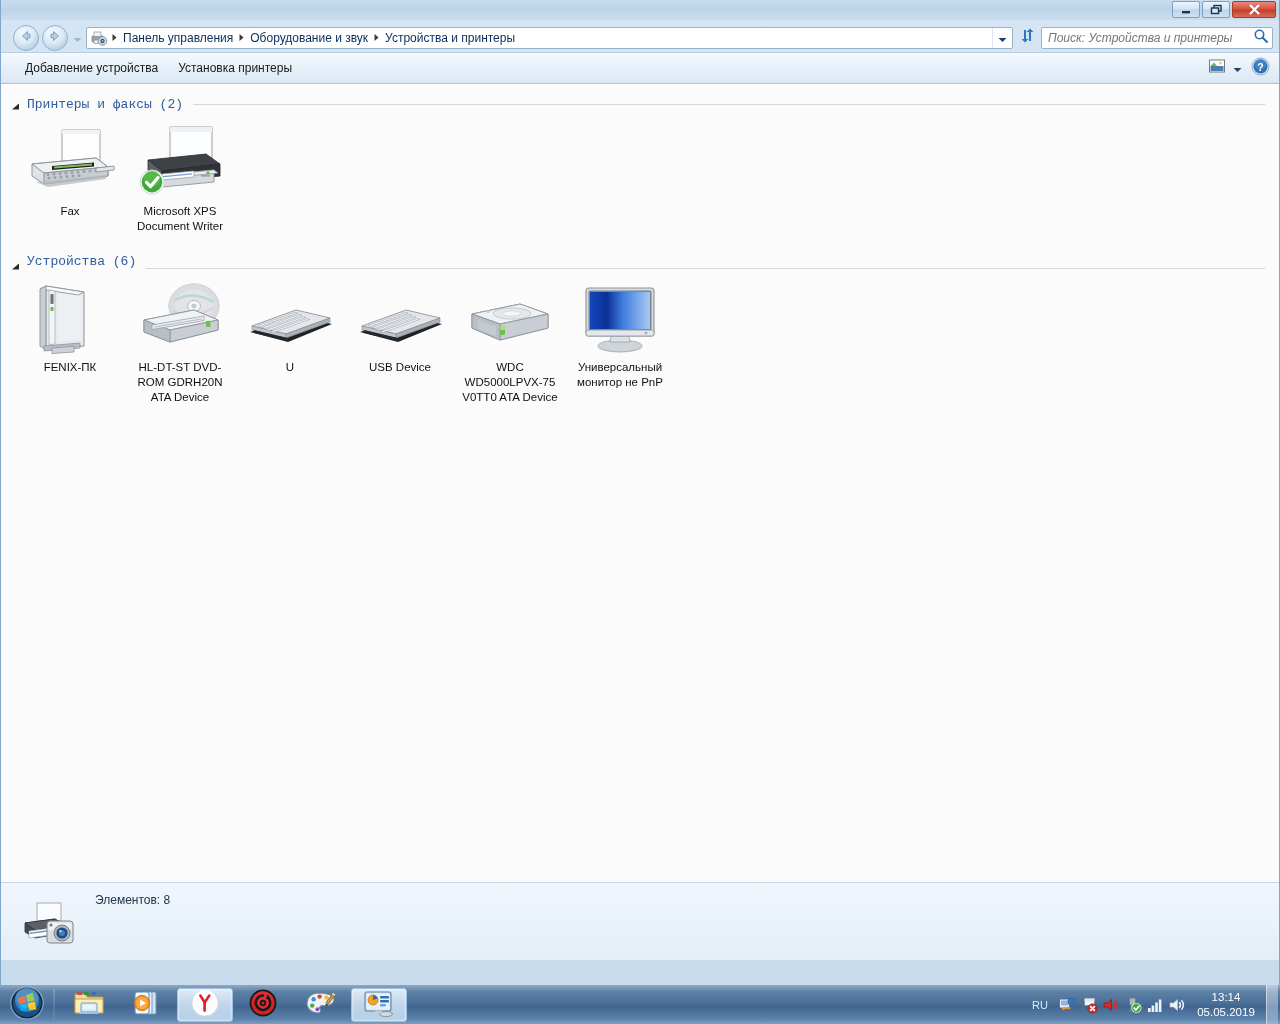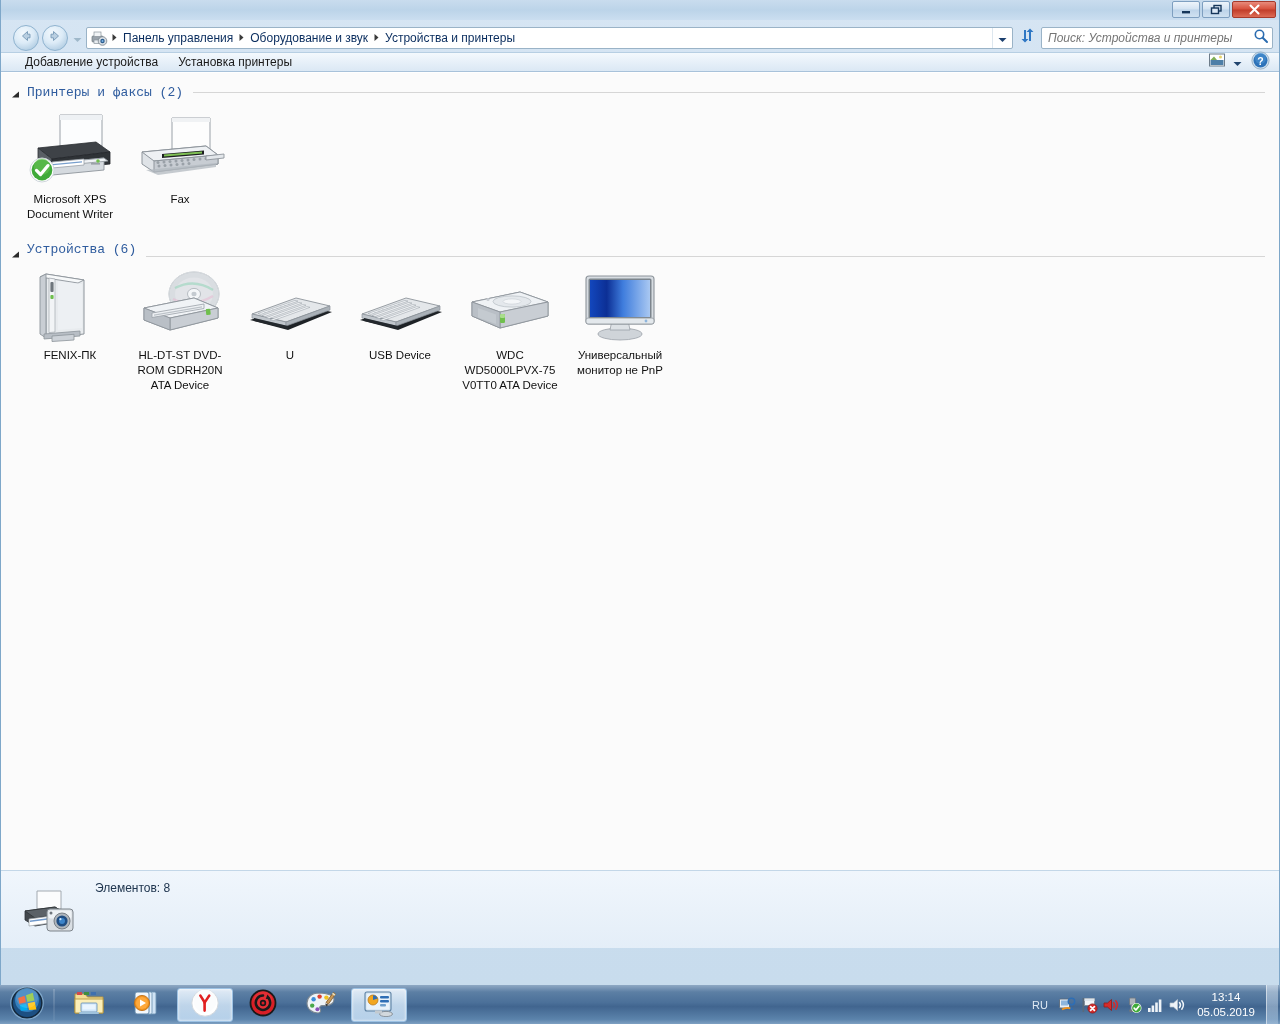--- a/index.html
+++ b/index.html
@@ -95,21 +95,21 @@
   }
   #search-input {
     flex: 1 1 auto; border: 0; outline: 0; min-width: 0;
     font-family: "Liberation Sans", sans-serif;
     font-size: 12px; font-style: italic; color: #7b7b7b;
     background: transparent;
   }
 
   
   #toolbar {
-    height: 20px;
+    height: 32px;
     background: linear-gradient(to bottom, #f4f9fd 0%, #e7f0f9 50%, #dbe8f4 100%);
     border-top: 1px solid #b7cfe3;
     border-bottom: 1px solid #a8c2da;
     display: flex; align-items: center;
     padding: 0 4px 0 14px;
   }
   .tbitem {
     font-size: 12px; color: #1a1a1a;
     padding: 4px 10px; border-radius: 2px; cursor: default;
     white-space: nowrap;
@@ -370,51 +370,20 @@
       <span class="grp-tri">
         <svg width="10" height="10" viewBox="0 0 10 10">
             <path d="M1 7.5 L8 7.5 L8 1.5 Z" fill="#2b2b2b"></path>
           </svg>
       </span>
       <span class="grp-title">Принтеры и факсы (2)</span>
       <span class="grp-line"></span>
     </div>
 
     <div class="tile-row">
-
-      <div class="tile">
-        <div class="tile-icon">
-          <svg width="96" height="76" viewBox="0 0 96 76">
-
-            <path d="M38 3 L80 3 L80 34 L38 34 Z" fill="#fcfdfe" stroke="#9aa1a8" stroke-width="1"></path>
-            <path d="M38 3 L80 3 L80 8 L38 8 Z" fill="#eef1f4"></path>
-
-            <path d="M16 36 L74 30 L88 40 L30 47 Z" fill="#3e4247" stroke="#2b2e32" stroke-width="0.8"></path>
-            <path d="M16 36 L30 47 L30 58 L16 48 Z" fill="#5a5f65" stroke="#2b2e32" stroke-width="0.8"></path>
-            <path d="M30 47 L88 40 L88 52 L30 58 Z" fill="#2f3337" stroke="#22252a" stroke-width="0.8"></path>
-
-            <path d="M20 52 L82 46 L82 58 L20 64 Z" fill="#d5dadf" stroke="#8e959c" stroke-width="0.9"></path>
-            <path d="M20 52 L82 46 L86 49 L24 55 Z" fill="#eff2f5" stroke="#8e959c" stroke-width="0.8"></path>
-
-            <path d="M30 50 L62 47 L62 53 L30 56 Z" fill="#ffffff" stroke="#9aa1a8" stroke-width="0.8"></path>
-            <path d="M31 52 L60 49.3 L60 50.6 L31 53.3 Z" fill="#3f76b8" opacity="0.7"></path>
-
-            <circle cx="76" cy="49" r="1.8" fill="#6fbf4d"></circle>
-            <rect x="69" y="51" width="9" height="1.6" fill="#9aa1a8"></rect>
-
-            <g>
-              <circle cx="20" cy="58" r="12" fill="#ffffff" stroke="#cfd6dc" stroke-width="1"></circle>
-              <circle cx="20" cy="58" r="10.4" fill="#3faa39"></circle>
-              <circle cx="20" cy="54.6" r="8.2" fill="#67c155" opacity="0.6"></circle>
-              <path d="M14.5 58.4 L18.6 62.6 L26 53.6" fill="none" stroke="#ffffff" stroke-width="3.2" stroke-linecap="round" stroke-linejoin="round"></path>
-            </g>
-          </svg>
-        </div>
-        <div class="tile-label">Microsoft XPS Document Writer</div>
-      </div>
 
       <div class="tile">
         <div class="tile-icon">
           <svg width="96" height="76" viewBox="0 0 96 76">
 
             <path d="M40 6 L78 6 L78 40 L40 40 Z" fill="#fdfdfd" stroke="#9aa1a8" stroke-width="1"></path>
             <path d="M40 6 L78 6 L78 10 L40 10 Z" fill="#f0f2f4"></path>
 
             <path d="M10 40 L74 34 L86 43 L86 52 L22 60 L10 52 Z" fill="#dfe3e7" stroke="#8e959c" stroke-width="1"></path>
             <path d="M10 40 L74 34 L86 43 L22 49 Z" fill="#eef1f4" stroke="#8e959c" stroke-width="1"></path>
@@ -440,20 +409,51 @@
                 <circle cx="68" cy="46.9" r="1.5"></circle>
                 <circle cx="74" cy="46.4" r="1.5"></circle>
             </g>
 
             <path d="M74 44 L92 42 L92 46 L74 48 Z" fill="#e2e6ea" stroke="#8e959c" stroke-width="0.9"></path>
 
             <path d="M14 58 L84 51 L84 55 L26 63 Z" fill="#b3b9c0" opacity="0.75"></path>
           </svg>
         </div>
         <div class="tile-label">Fax</div>
+      </div>
+
+      <div class="tile">
+        <div class="tile-icon">
+          <svg width="96" height="76" viewBox="0 0 96 76">
+
+            <path d="M38 3 L80 3 L80 34 L38 34 Z" fill="#fcfdfe" stroke="#9aa1a8" stroke-width="1"></path>
+            <path d="M38 3 L80 3 L80 8 L38 8 Z" fill="#eef1f4"></path>
+
+            <path d="M16 36 L74 30 L88 40 L30 47 Z" fill="#3e4247" stroke="#2b2e32" stroke-width="0.8"></path>
+            <path d="M16 36 L30 47 L30 58 L16 48 Z" fill="#5a5f65" stroke="#2b2e32" stroke-width="0.8"></path>
+            <path d="M30 47 L88 40 L88 52 L30 58 Z" fill="#2f3337" stroke="#22252a" stroke-width="0.8"></path>
+
+            <path d="M20 52 L82 46 L82 58 L20 64 Z" fill="#d5dadf" stroke="#8e959c" stroke-width="0.9"></path>
+            <path d="M20 52 L82 46 L86 49 L24 55 Z" fill="#eff2f5" stroke="#8e959c" stroke-width="0.8"></path>
+
+            <path d="M30 50 L62 47 L62 53 L30 56 Z" fill="#ffffff" stroke="#9aa1a8" stroke-width="0.8"></path>
+            <path d="M31 52 L60 49.3 L60 50.6 L31 53.3 Z" fill="#3f76b8" opacity="0.7"></path>
+
+            <circle cx="76" cy="49" r="1.8" fill="#6fbf4d"></circle>
+            <rect x="69" y="51" width="9" height="1.6" fill="#9aa1a8"></rect>
+
+            <g>
+              <circle cx="20" cy="58" r="12" fill="#ffffff" stroke="#cfd6dc" stroke-width="1"></circle>
+              <circle cx="20" cy="58" r="10.4" fill="#3faa39"></circle>
+              <circle cx="20" cy="54.6" r="8.2" fill="#67c155" opacity="0.6"></circle>
+              <path d="M14.5 58.4 L18.6 62.6 L26 53.6" fill="none" stroke="#ffffff" stroke-width="3.2" stroke-linecap="round" stroke-linejoin="round"></path>
+            </g>
+          </svg>
+        </div>
+        <div class="tile-label">Microsoft XPS Document Writer</div>
       </div>
 
     </div>
 
     <div class="group-header" style="padding-top:14px;align-items:flex-end;">
       <span class="grp-tri">
         <svg width="10" height="10" viewBox="0 0 10 10">
             <path d="M1 7.5 L8 7.5 L8 1.5 Z" fill="#2b2b2b"></path>
           </svg>
       </span>

